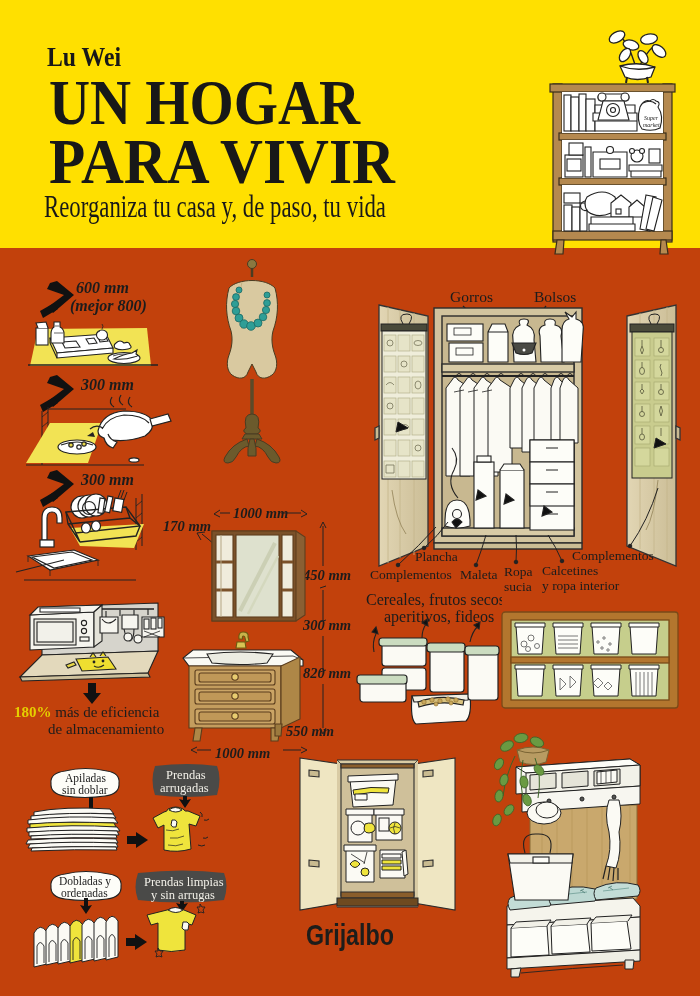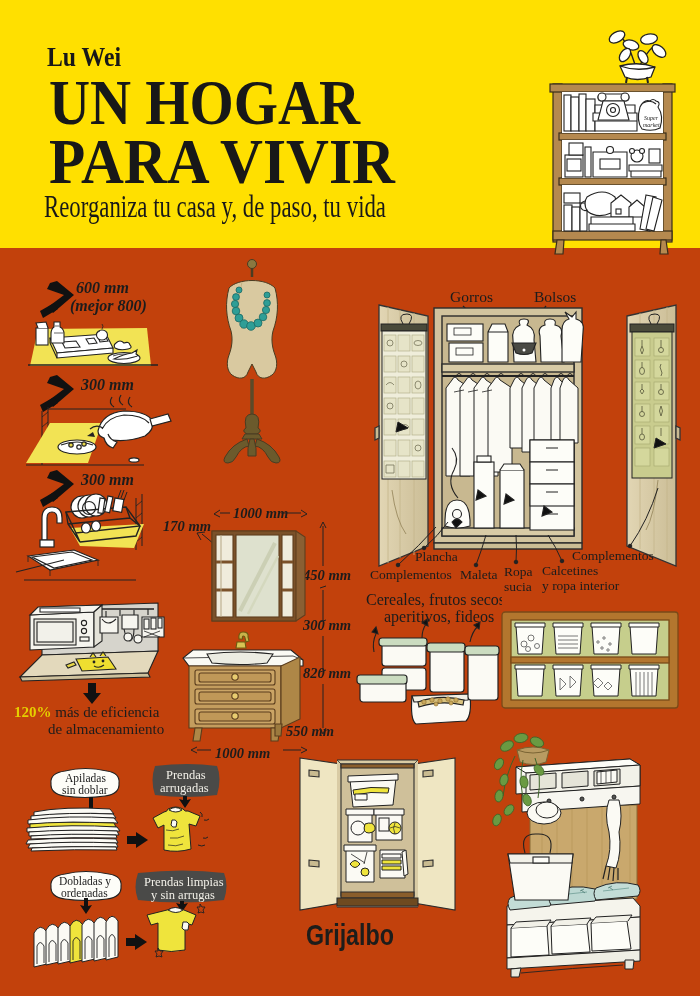--- a/index.html
+++ b/index.html
@@ -515,21 +515,21 @@
         <path d="M80 62 l3 -4 l3 4 M90 61 l3 -4 l3 4" fill="#EFDE30"></path>
         <circle cx="84" cy="67" r="1.4" fill="#222" stroke="none"></circle>
         <circle cx="93" cy="66" r="1.4" fill="#222" stroke="none"></circle>
         <path d="M84 71 q5 3 10 -1" fill="none"></path>
         <path d="M56 70 l8 -3 l2 3 l-8 3 Z" fill="#E8D84A"></path>
       </g>
     </g>
     <path d="M78 88 v10 h-5 l9 11 l9 -11 h-5 v-10 Z" fill="#111"></path>
   </svg>
   <div class="abs" style="left:14px;top:704px;width:200px;font-size:15px;line-height:16.5px;color:#1c1c1c">
-    <span style="color:#E5CE00;font-weight:bold">120%</span> más de eficiencia<br>
+    <span style="color:#E5CE00;font-weight:bold">180%</span> más de eficiencia<br>
     <span style="margin-left:34px">de almacenamiento</span>
   </div>
 
   <svg class="abs" style="left:352px;top:590px" width="150" height="135" viewBox="0 0 150 135">
     <text x="14" y="15" font-family="Liberation Serif,serif" font-size="16" fill="#1c1c1c">Cereales, frutos secos,</text>
     <text x="32" y="32" font-family="Liberation Serif,serif" font-size="16" fill="#1c1c1c">aperitivos, fideos</text>
     <g stroke="#222" stroke-width="1.1" fill="none">
       <path d="M22 62 q-2 -10 2 -18"></path>
         <path d="M20 42 l4 -5 l2 7 z" fill="#111"></path>
       <path d="M70 48 q0 -8 4 -14"></path>

